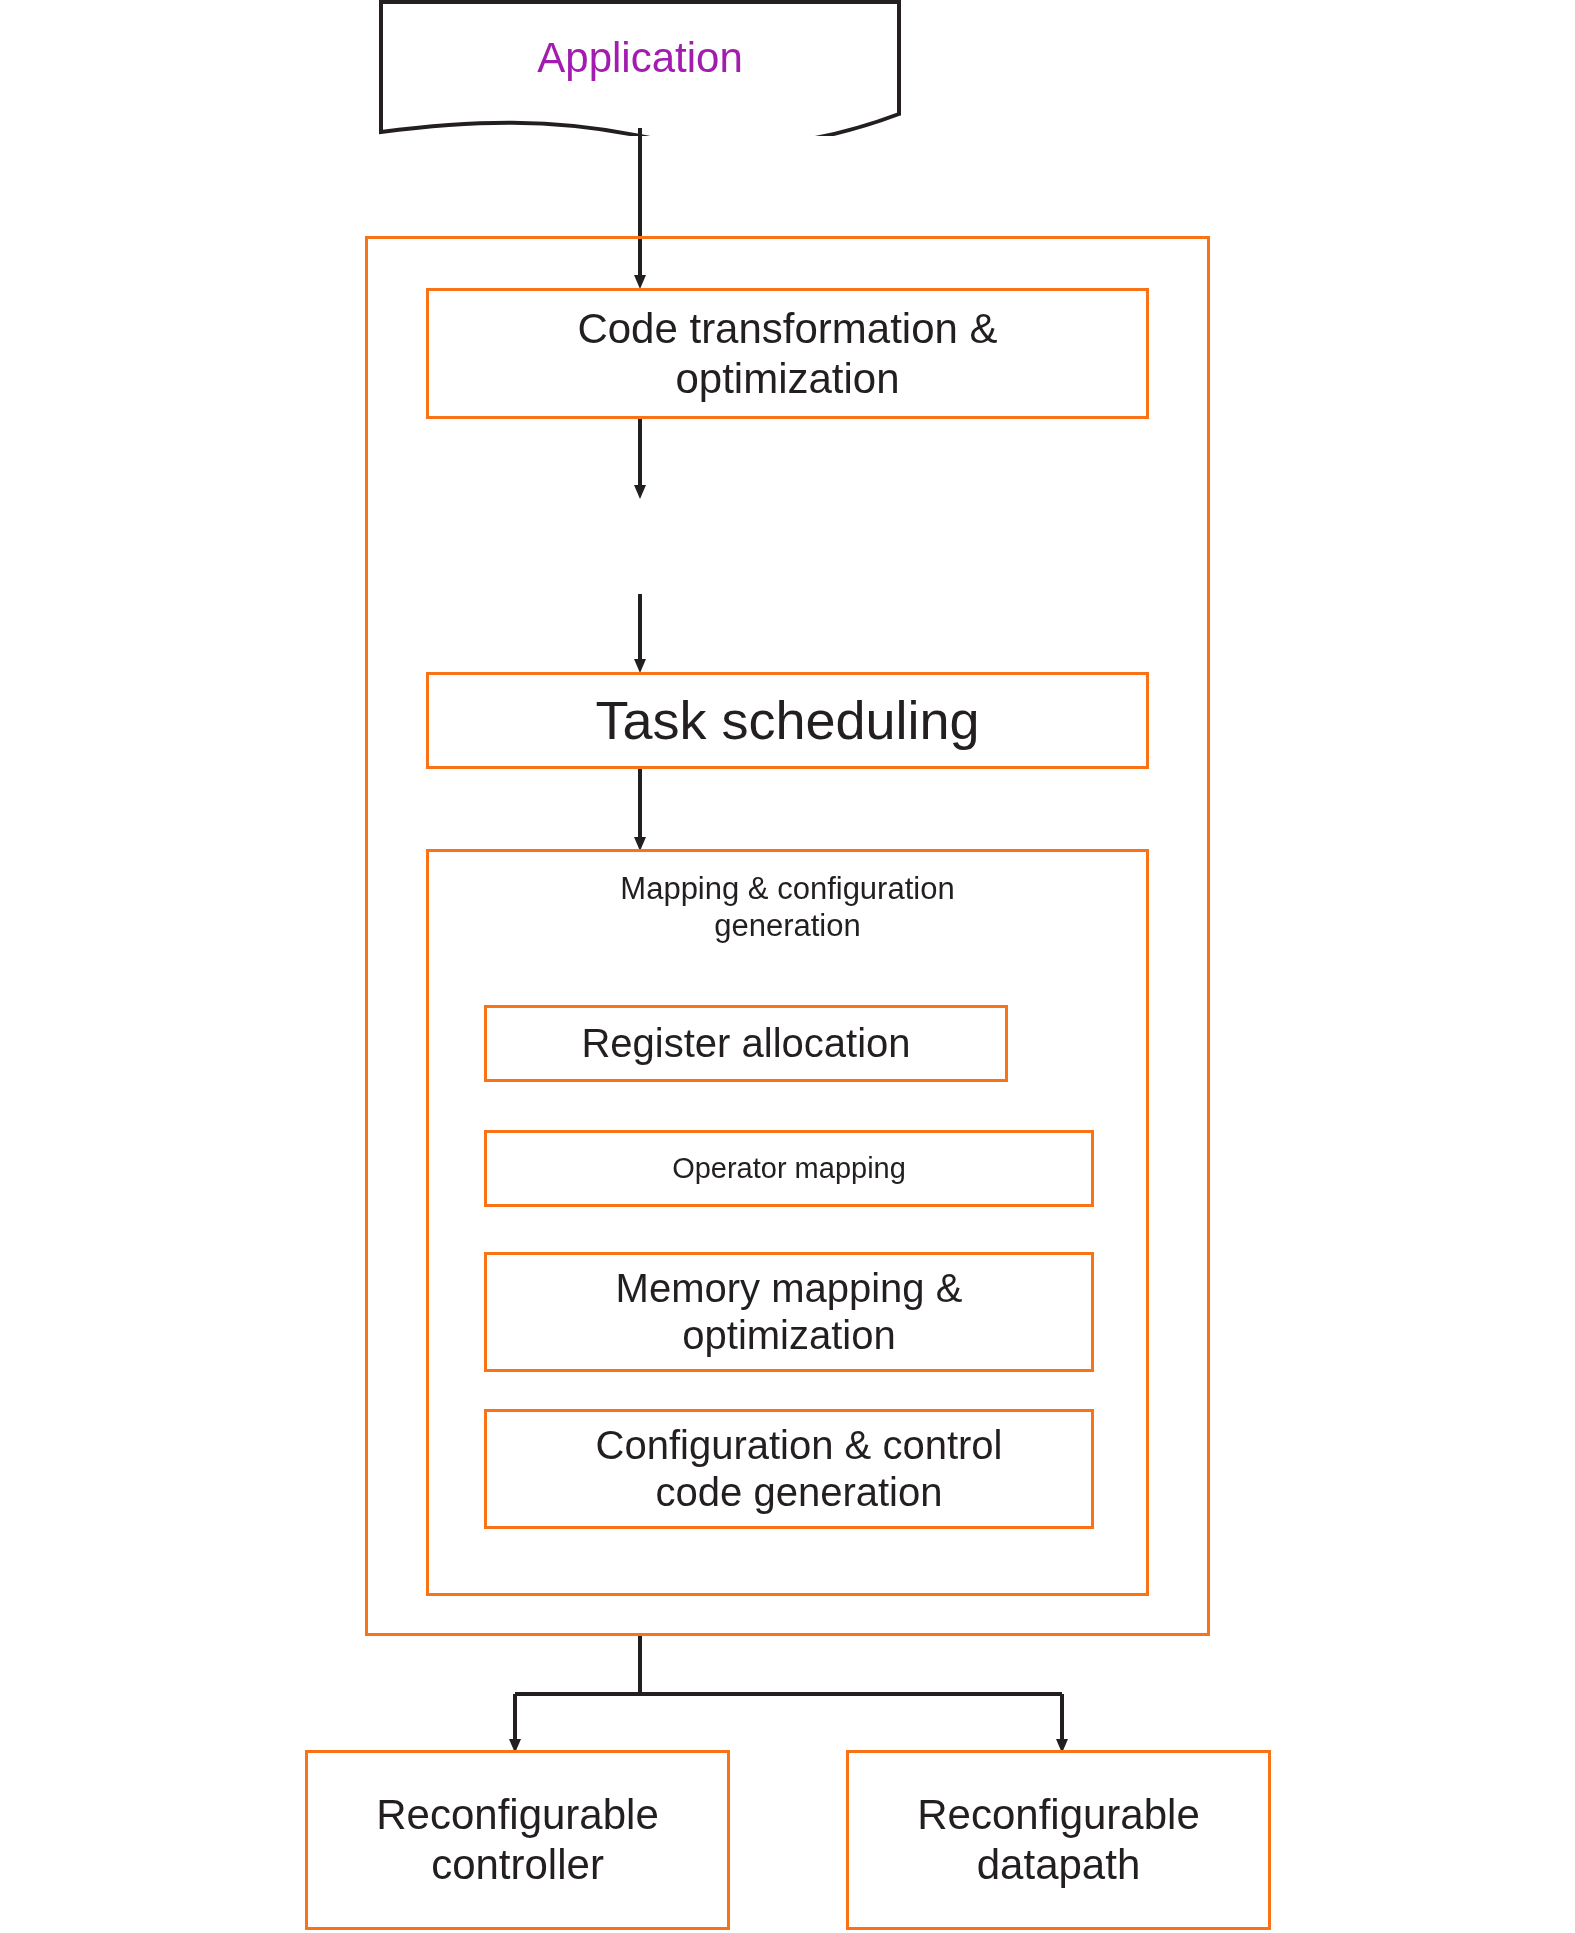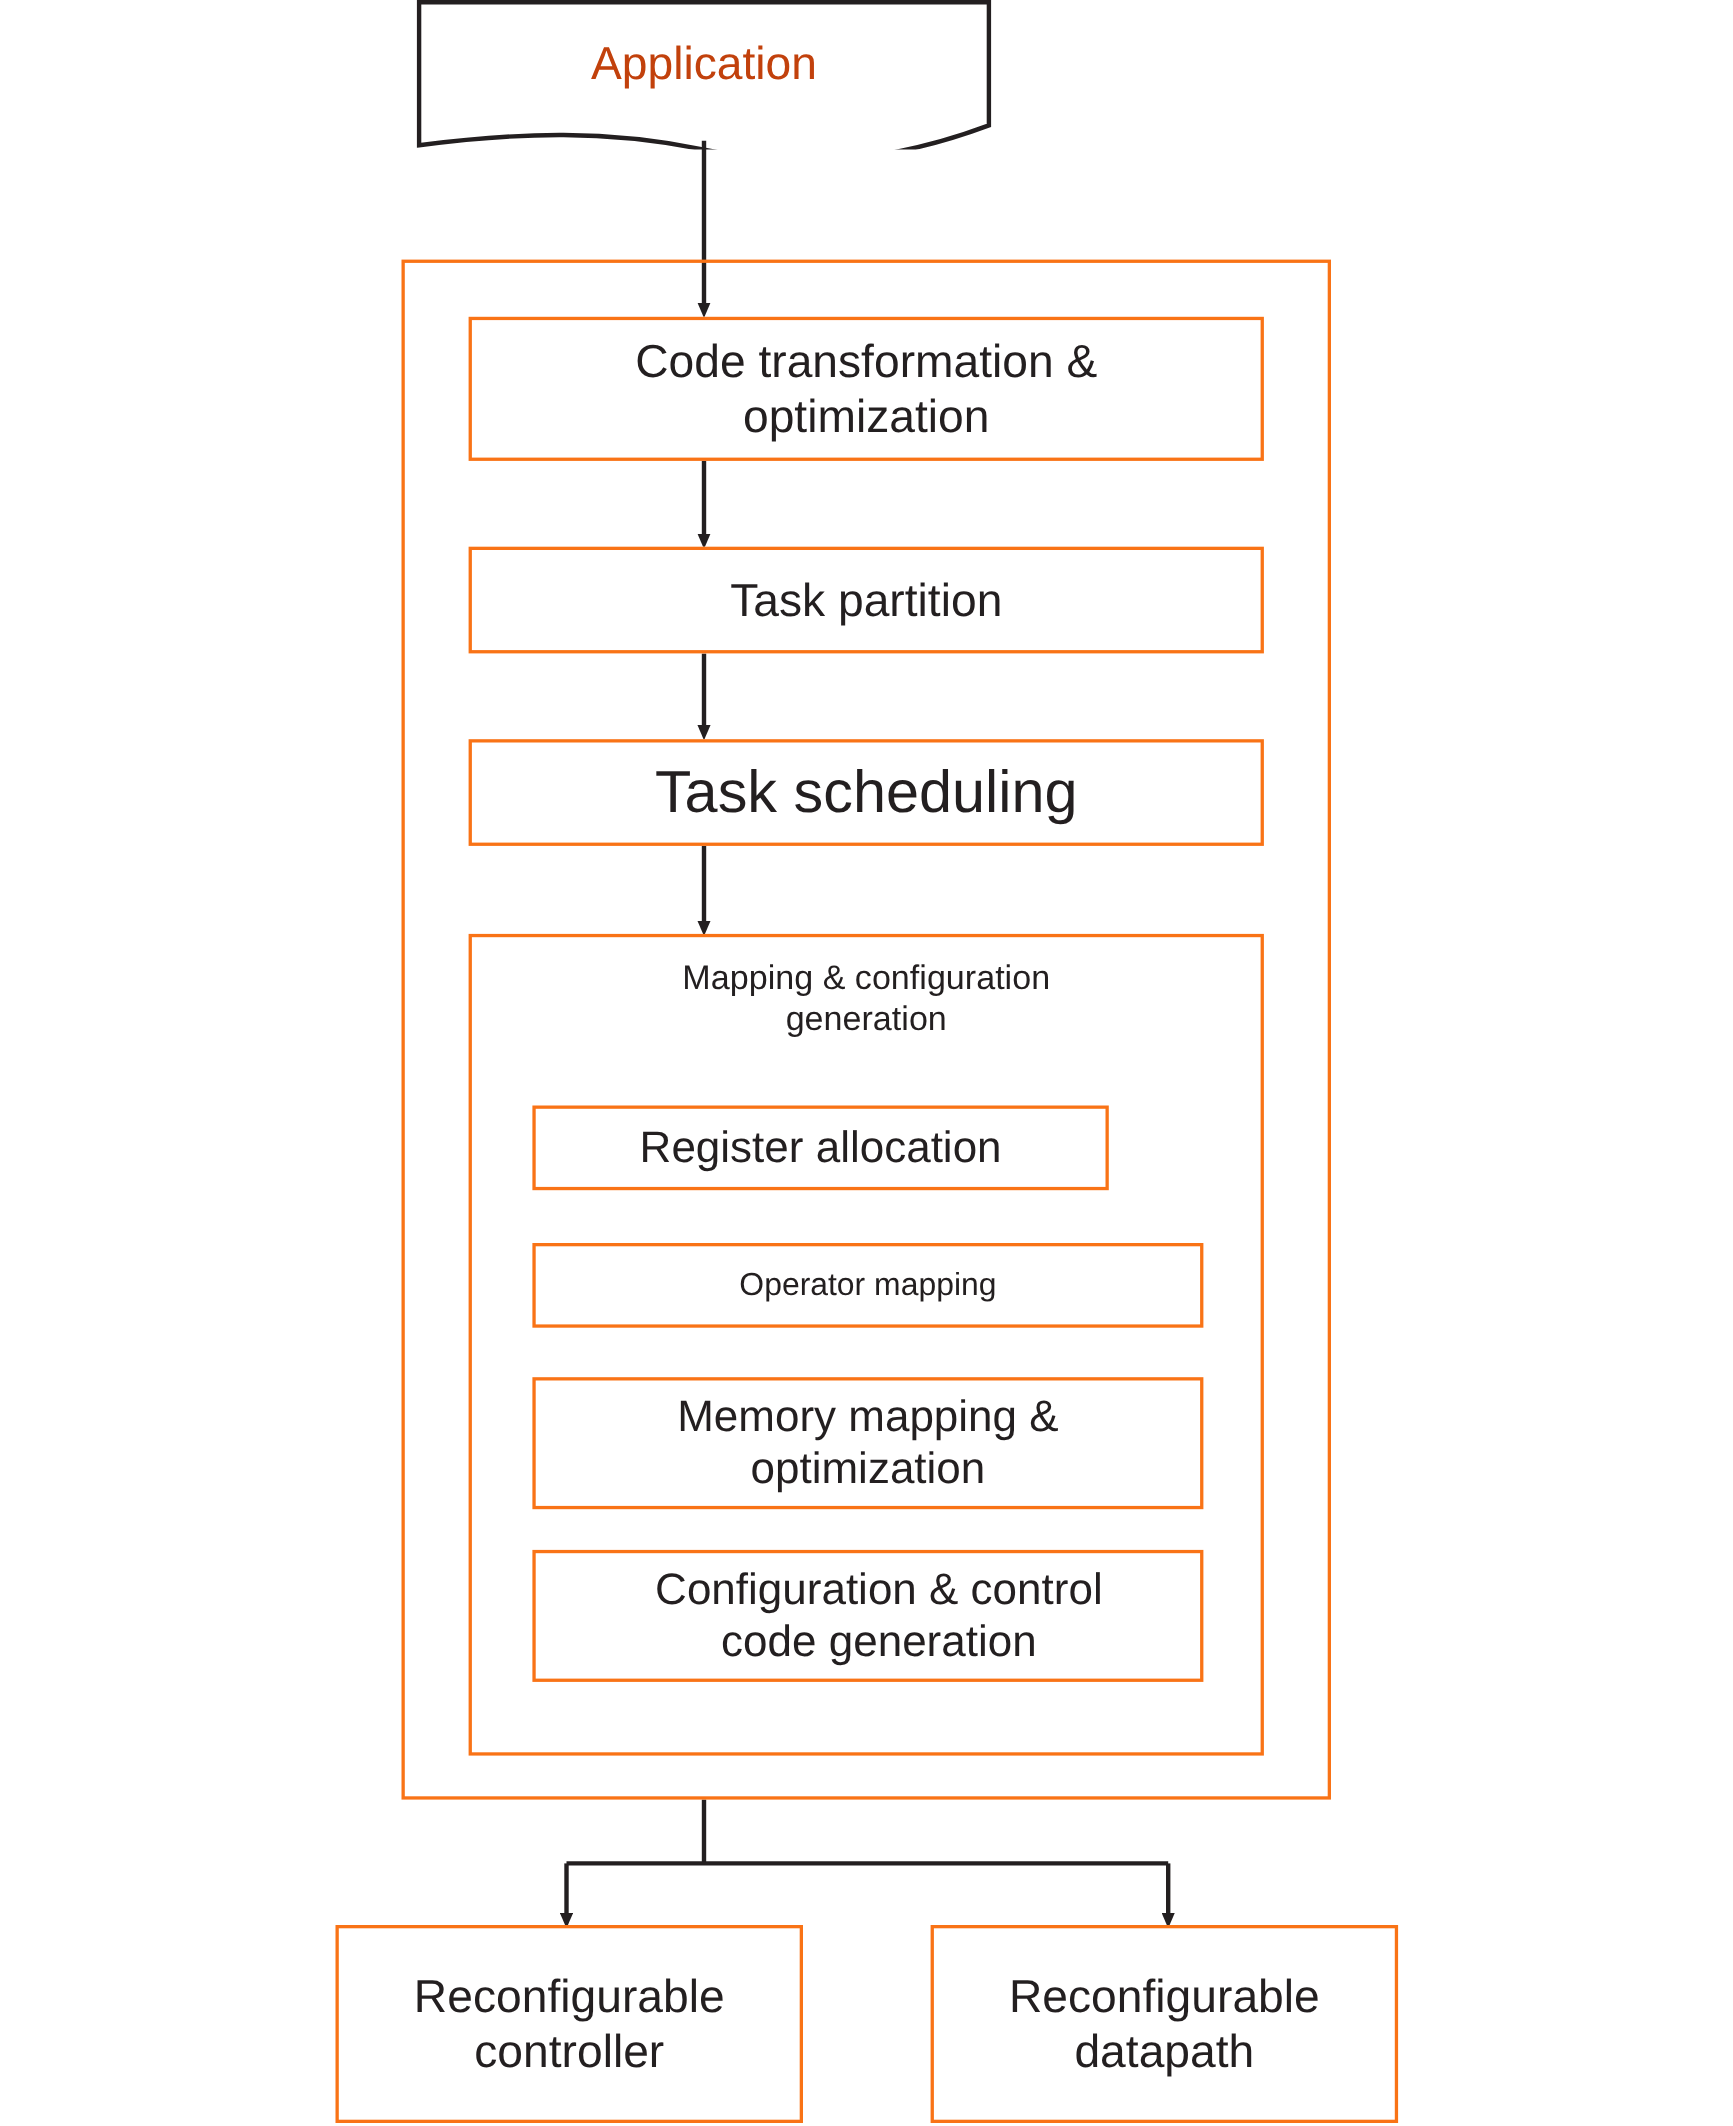--- a/index.html
+++ b/index.html
@@ -59,21 +59,21 @@
   .doc-label {
     position: absolute;
     left: 378px;
     top: 18px;
     width: 524px;
     height: 80px;
     display: flex;
     align-items: center;
     justify-content: center;
     font-size: 42px;
-    color: #c2410c;
+    color: #a21caf;
   }
   #outer-container {
     left: 365px;
     top: 236px;
     width: 845px;
     height: 1400px;
     border-width: 3px;
   }
   #box-code-transform {
     left: 426px;
@@ -188,23 +188,20 @@
     <line x1="1062" y1="1694" x2="1062" y2="1740" stroke="#231f20" stroke-width="4" marker-end="url(#ah)"></line>
   </svg>
 
   <div class="node group" id="outer-container"></div>
 
   <div class="node" id="box-code-transform">
     <span class="label-text">Code transformation &amp;
 optimization</span>
   </div>
 
-  <div class="node" id="box-task-partition">
-    <span class="label-text">Task partition</span>
-  </div>
 
   <div class="node" id="box-task-scheduling">
     <span class="label-text">Task scheduling</span>
   </div>
 
   <div class="node group" id="group-mapping">
     <div id="group-mapping-title">Mapping &amp; configuration
 generation</div>
   </div>
 

